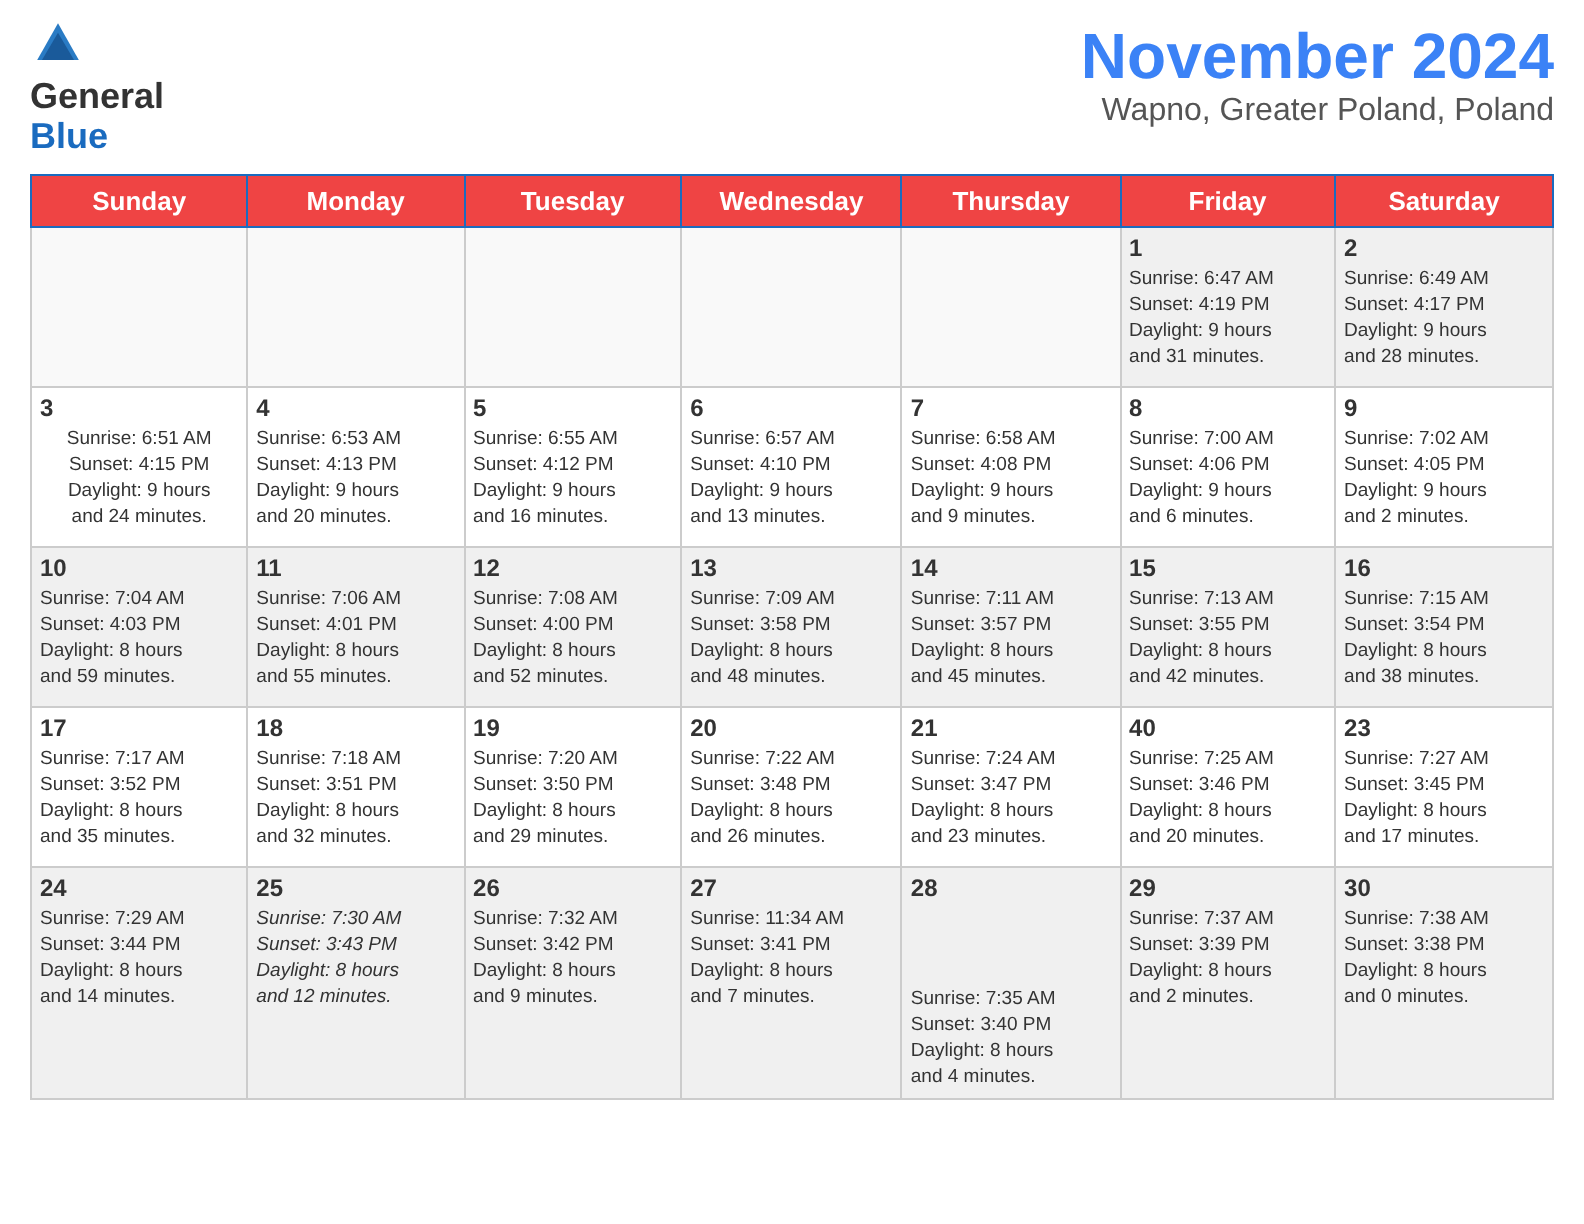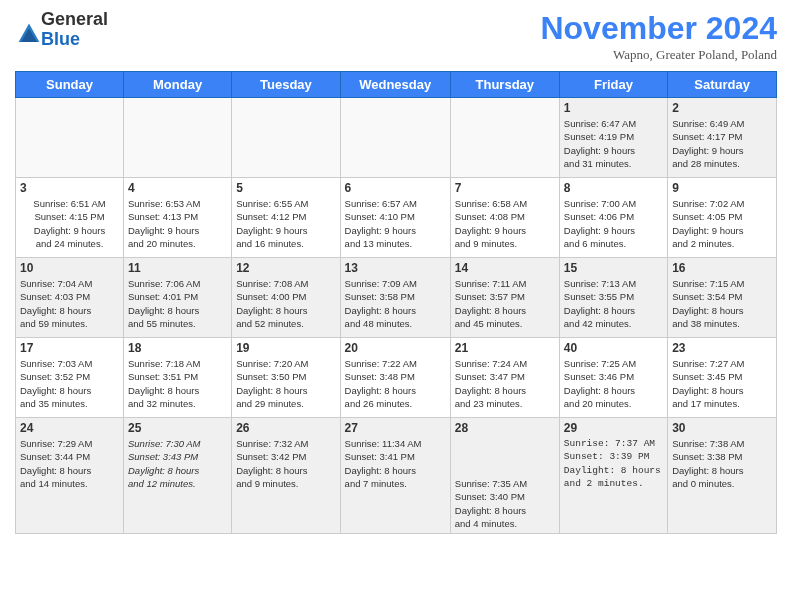--- a/index.html
+++ b/index.html
@@ -2,34 +2,34 @@
 <html><head>
   <meta charset="utf-8">
   <style>
     * { box-sizing: border-box; margin: 0; padding: 0; }
     body { font-family: Arial, sans-serif; background: #fff; width: 792px; height: 612px; overflow: hidden; }
     
     .page { width: 792px; height: 612px; padding: 10px 15px; }
     
     .header { display: flex; justify-content: space-between; align-items: flex-start; margin-bottom: 8px; }
     
-    .logo { display: flex; align-items: flex-end; }
+    .logo { display: flex; align-items: flex-start; flex-direction: column; }
     .logo-text { font-size: 18px; font-weight: bold; line-height: 1.1; }
     .logo-general { color: #333; }
     .logo-blue { color: #1a6bbf; }
     .logo-icon { width: 24px; height: 24px; margin-left: 2px; }
     
     .title-section { text-align: right; }
     .main-title { font-size: 32px; font-weight: bold; color: #3b82f6; }
-    .subtitle { font-size: 13px; color: #555; font-family: Liberation Serif, serif; }
+    .subtitle { font-size: 16px; color: #555; }
     
     .calendar { width: 100%; border-collapse: collapse; }
     
     .calendar th {
-      background-color: #3b82f6;
+      background-color: #ef4444;
       color: white;
       text-align: center;
       padding: 5px 4px;
       font-size: 13px;
       font-weight: bold;
       border: 1px solid #1a6bbf;
     }
     
     .calendar td {
       border: 1px solid #ccc;
@@ -203,21 +203,21 @@
             <span class="day-num">16</span>
             <div class="day-info" style="white-space: pre-line;">Sunrise: 7:15 AM
 Sunset: 3:54 PM
 Daylight: 8 hours
 and 38 minutes.</div>
           </td>
         </tr>
         <tr>
           <td>
             <span class="day-num">17</span>
-            <div class="day-info" style="white-space: pre-line;">Sunrise: 7:03 AM
+            <div class="day-info" style="white-space: pre-line;">Sunrise: 7:17 AM
 Sunset: 3:52 PM
 Daylight: 8 hours
 and 35 minutes.</div>
           </td>
           <td>
             <span class="day-num">18</span>
             <div class="day-info" style="white-space: pre-line;">Sunrise: 7:18 AM
 Sunset: 3:51 PM
 Daylight: 8 hours
 and 32 minutes.</div>
@@ -289,21 +289,21 @@
           </td>
           <td class="shaded">
             <span class="day-num">28</span>
             <div class="day-info" style="white-space: pre-line; margin-top: 42px;">Sunrise: 7:35 AM
 Sunset: 3:40 PM
 Daylight: 8 hours
 and 4 minutes.</div>
           </td>
           <td class="shaded">
             <span class="day-num">29</span>
-            <div class="day-info" style="white-space: pre-line; font-family: Liberation Mono, monospace;">Sunrise: 7:37 AM
+            <div class="day-info" style="white-space: pre-line;">Sunrise: 7:37 AM
 Sunset: 3:39 PM
 Daylight: 8 hours
 and 2 minutes.</div>
           </td>
           <td class="shaded">
             <span class="day-num">30</span>
             <div class="day-info" style="white-space: pre-line;">Sunrise: 7:38 AM
 Sunset: 3:38 PM
 Daylight: 8 hours
 and 0 minutes.</div>

